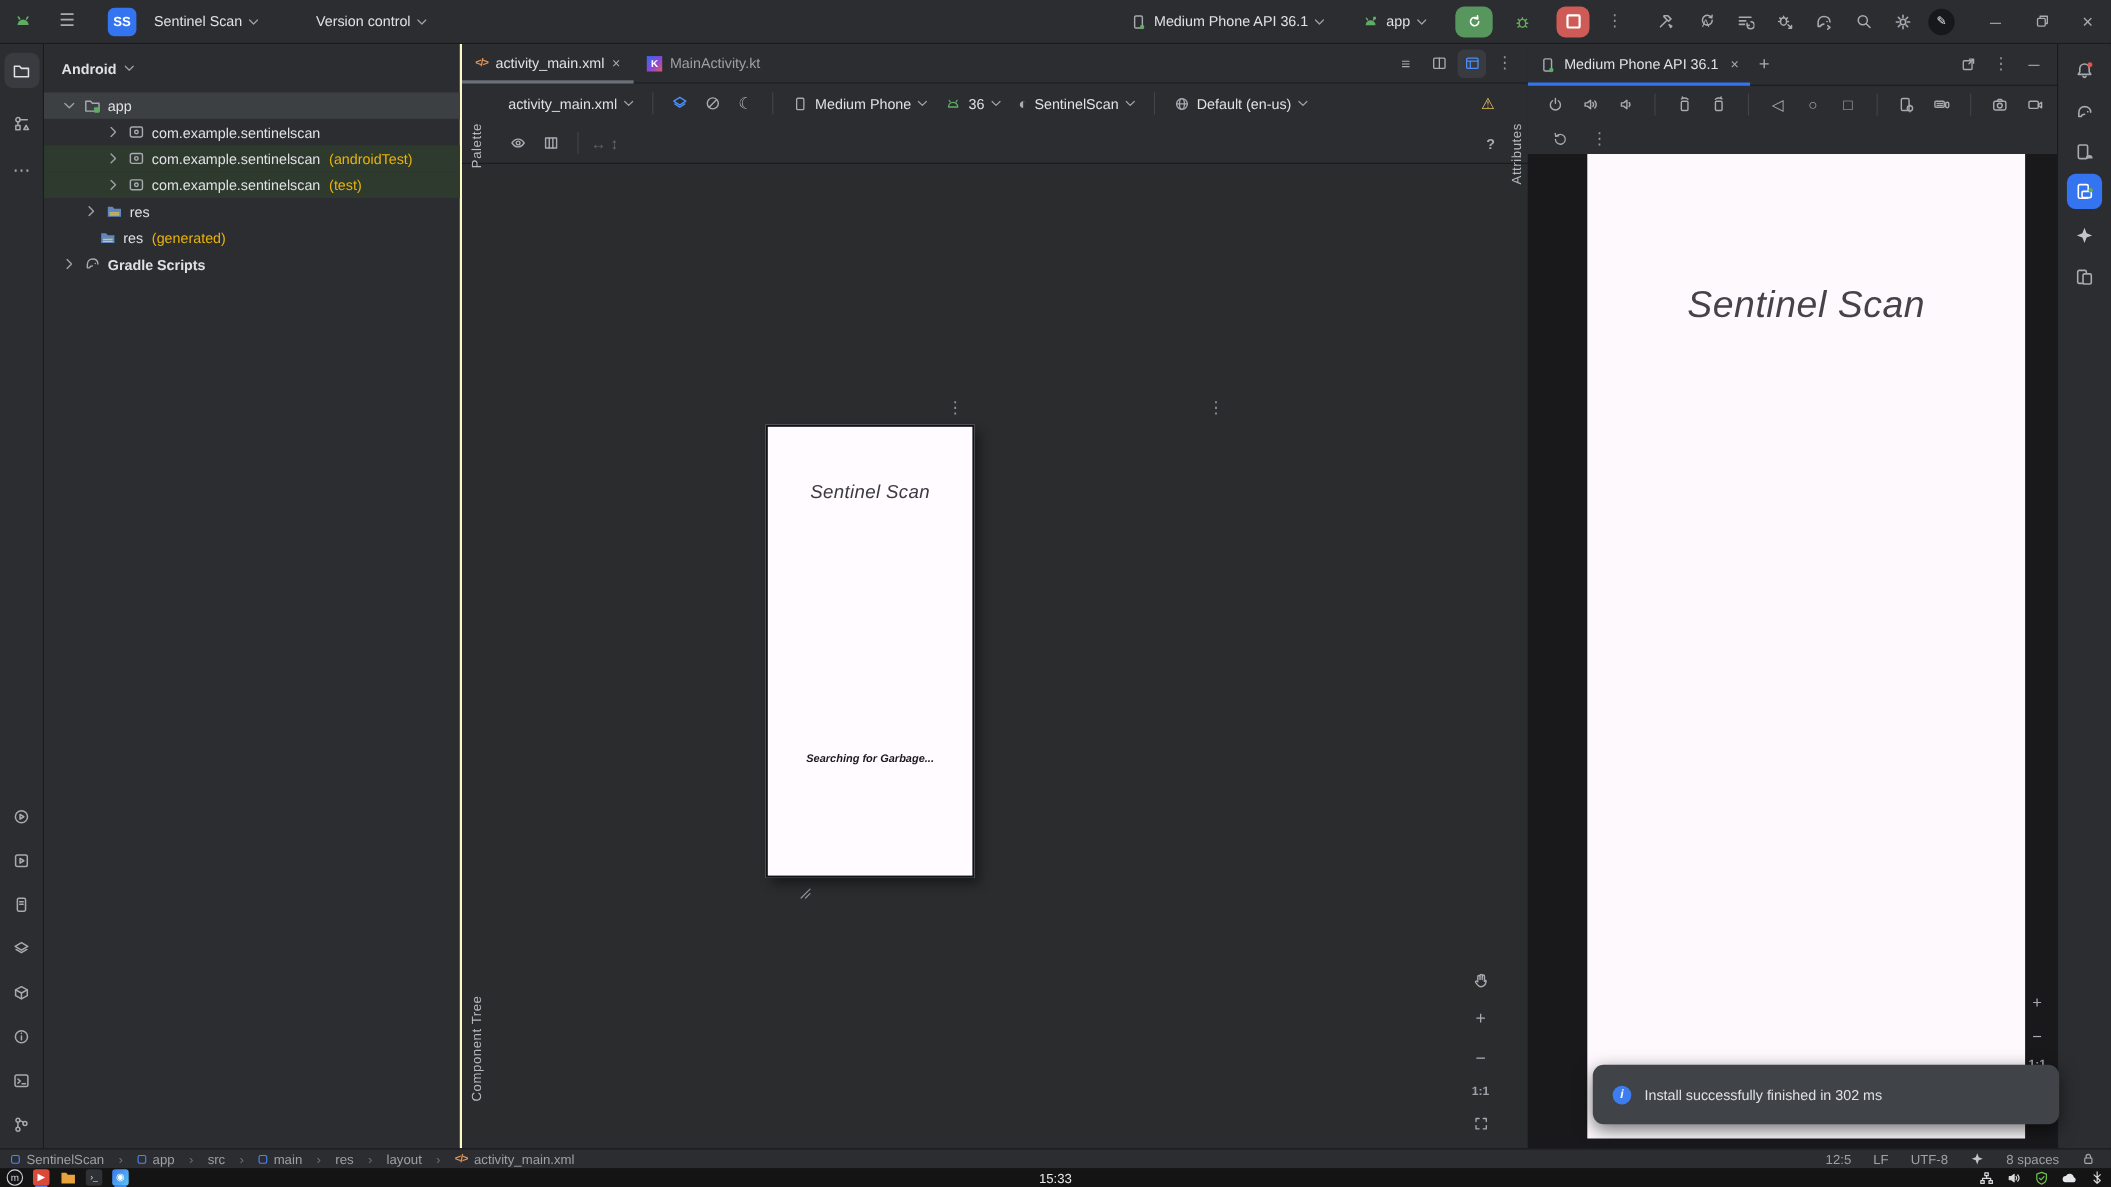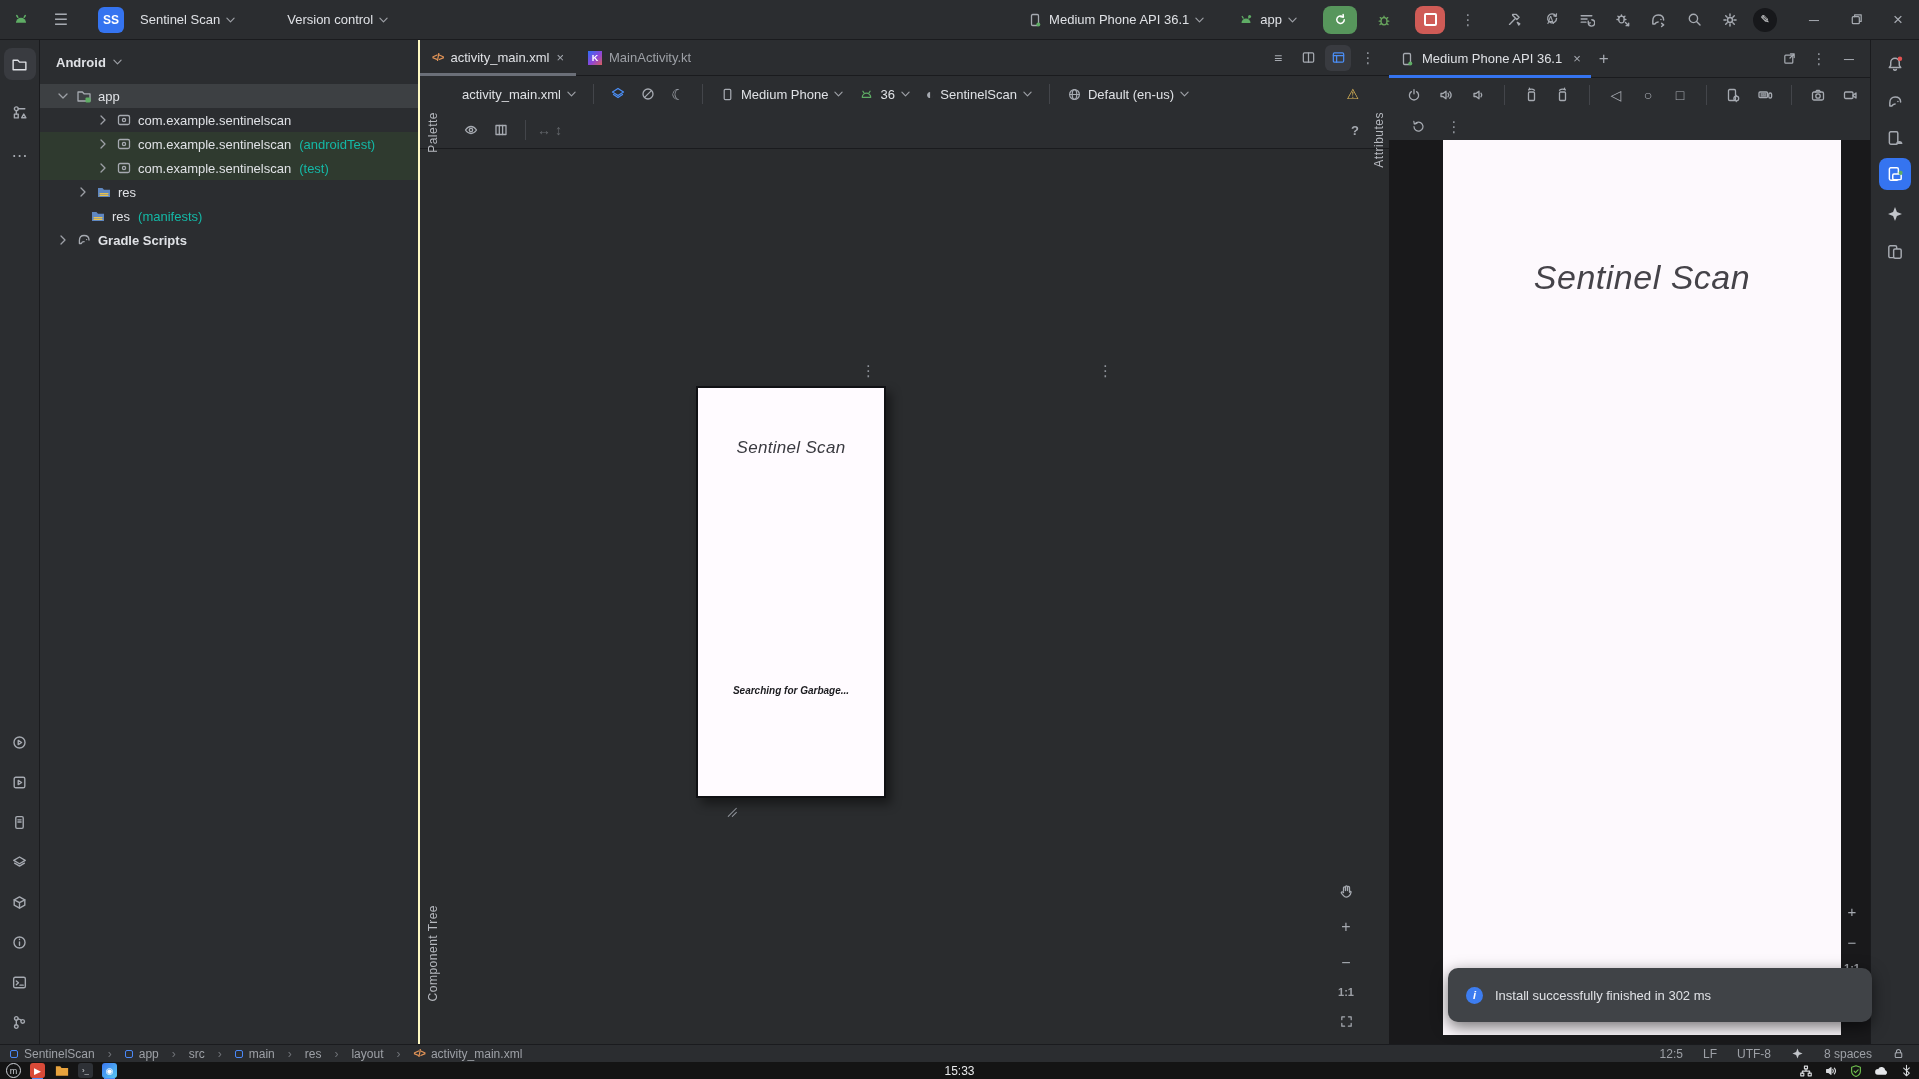--- a/index.html
+++ b/index.html
@@ -22,21 +22,21 @@
   .lstrip{position:absolute;left:0;top:40px;width:40px;height:1004px;background:#2b2d30;border-right:1px solid #1a1b1e;box-sizing:border-box;}
   .rstrip{position:absolute;left:1870px;top:40px;width:49px;height:1004px;background:#2b2d30;border-left:1px solid #1a1b1e;box-sizing:border-box;}
   .stripbtn{position:absolute;left:50%;transform:translateX(-50%);width:32px;height:32px;border-radius:8px;display:flex;align-items:center;justify-content:center;}
   .stripbtn.active{background:#393b40;}
   .stripbtn.activeblue{background:#3574f0;}
   
   .project{position:absolute;left:40px;top:40px;width:380px;height:1004px;background:#2b2d30;border-right:2px solid #fef9c3;box-sizing:border-box;}
   .pheader{height:44px;display:flex;align-items:center;gap:7px;padding-left:16px;font-weight:bold;}
   .trow{height:24px;display:flex;align-items:center;gap:6px;white-space:nowrap;}
   .trow .lbl{color:#dfe1e5;}
-  .trow .sfx{color:#14b8a6;margin-left:2px;}
+  .trow .sfx{color:#eab308;margin-left:2px;}
   .trow.sel{background:#3d4043;}
   .trow.green{background:#2f3a2f;}
   .tch{width:14px;display:flex;justify-content:center;flex:0 0 auto;}
   .exp{transform:rotate(90deg);}
   
   .editor{position:absolute;left:420px;top:40px;width:969px;height:1004px;background:#2a2c2e;box-sizing:border-box;}
   .etabs{height:36px;background:#2b2d30;border-bottom:1px solid #1a1b1e;display:flex;align-items:center;box-sizing:border-box;}
   .etab{height:36px;display:flex;align-items:center;gap:7px;padding:0 12px;position:relative;box-sizing:border-box;}
   .etab.active::after{content:"";position:absolute;left:0;right:0;bottom:0;height:3px;background:#6b6f78;}
   .ktico{width:14px;height:14px;background:linear-gradient(135deg,#2e6df5,#8f45d8 55%,#d8605a);color:#fff;font-size:9px;font-weight:bold;display:flex;align-items:center;justify-content:center;}
@@ -355,21 +355,21 @@
         </svg>
       <span class="lbl">res</span>
     </div>
 
     <div class="trow" style="padding-left:50px;">
       <svg class="ic" width="16" height="16" viewBox="0 0 16 16">
           <path d="M2 4h4.4L8 5.8h6V13H2z" fill="#5f87c0" stroke="none"></path>
           <path d="M4 9.6h8M4 11.4h8" stroke="#e8c04c" stroke-width="1.1"></path>
         </svg>
       <span class="lbl">res</span>
-      <span class="sfx">(manifests)</span>
+      <span class="sfx">(generated)</span>
     </div>
 
     <div class="trow" style="padding-left:16px;font-weight:bold;">
       <span class="tch">
           <svg class="ch" width="6" height="10" viewBox="0 0 6 10">
             <polyline points="1,1 5,5 1,9"></polyline>
           </svg>
         </span>
       <svg class="ic" width="16" height="16" viewBox="0 0 16 16">
           <path d="M13 8c0-2.8-2.1-4.5-4.9-4.5S3.4 5.6 3.4 8.6v2.9h1.9c.4-1.1 1.5-1.8 2.8-1.8"></path>

